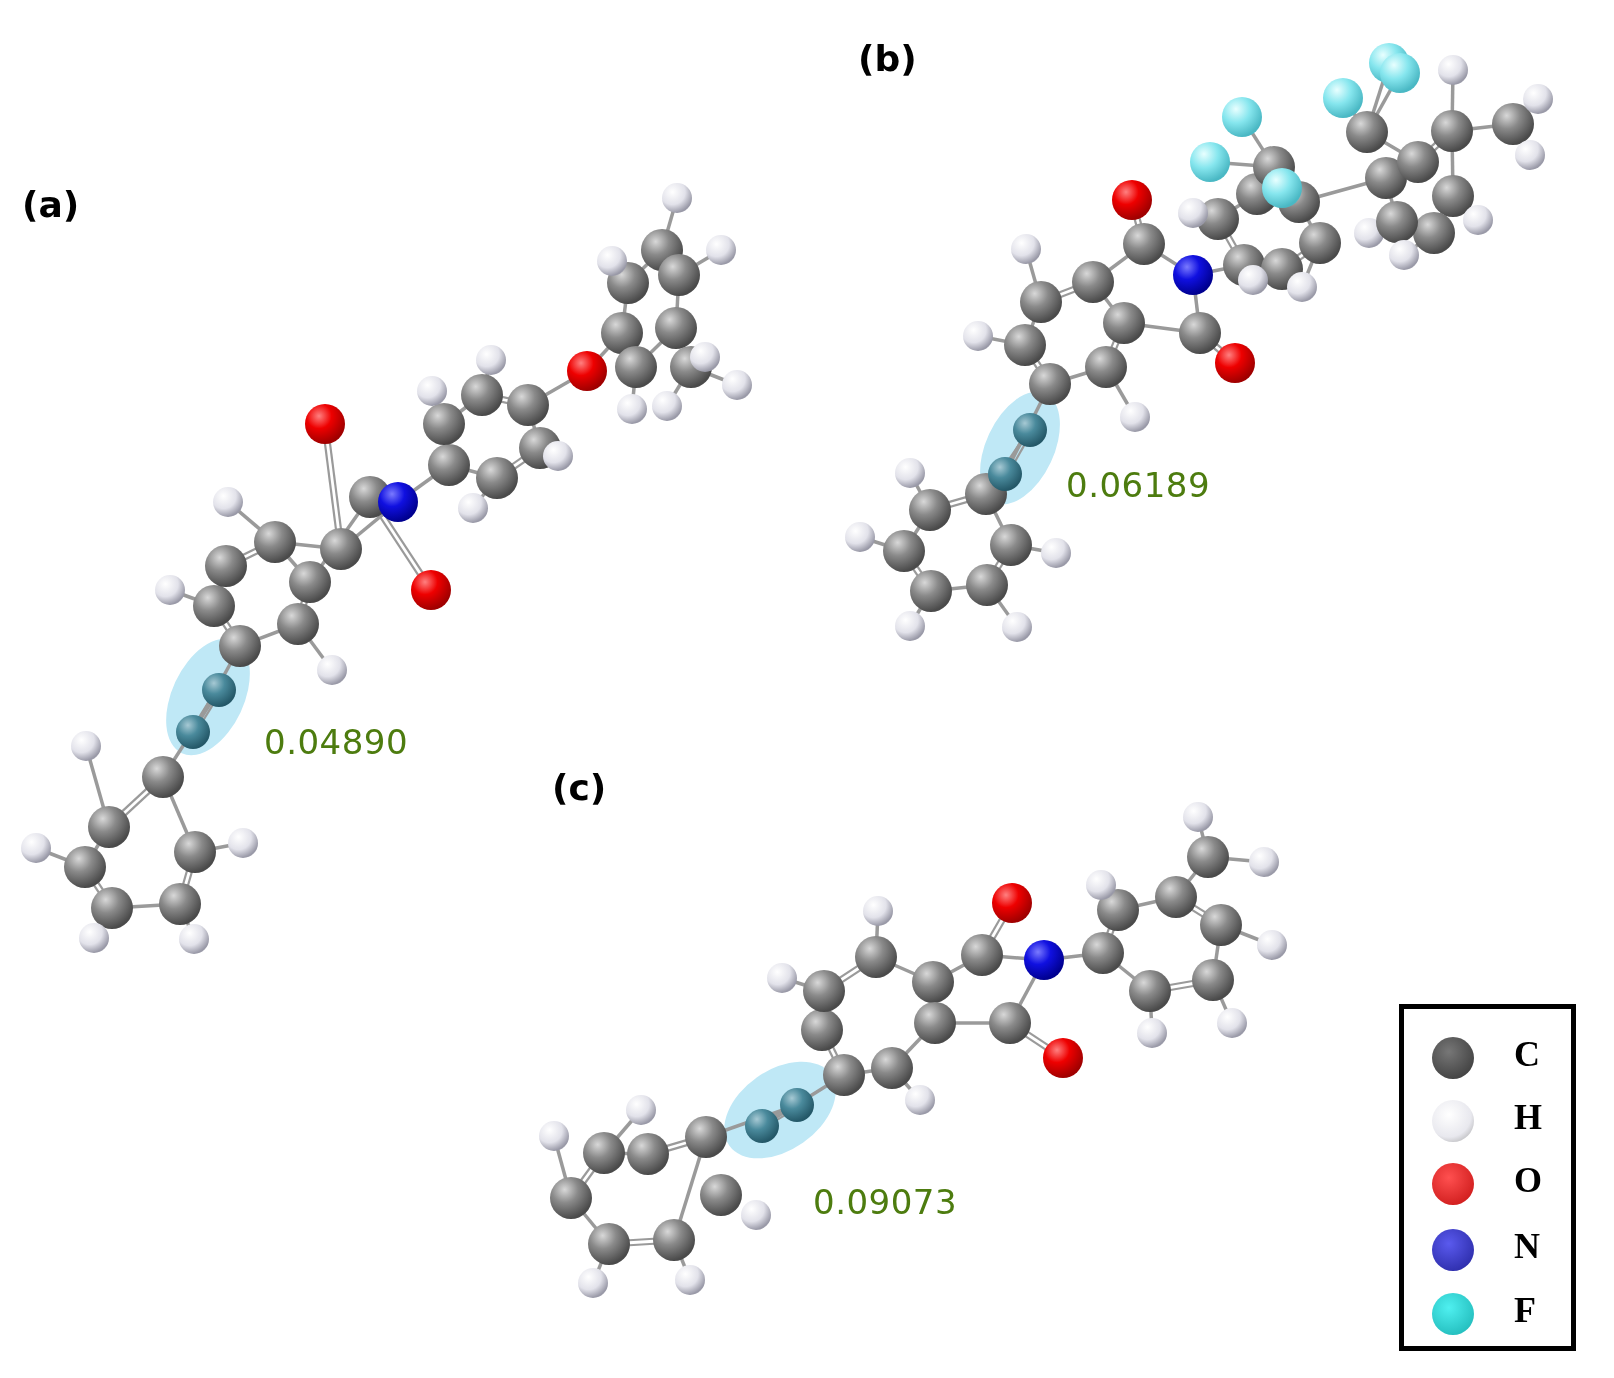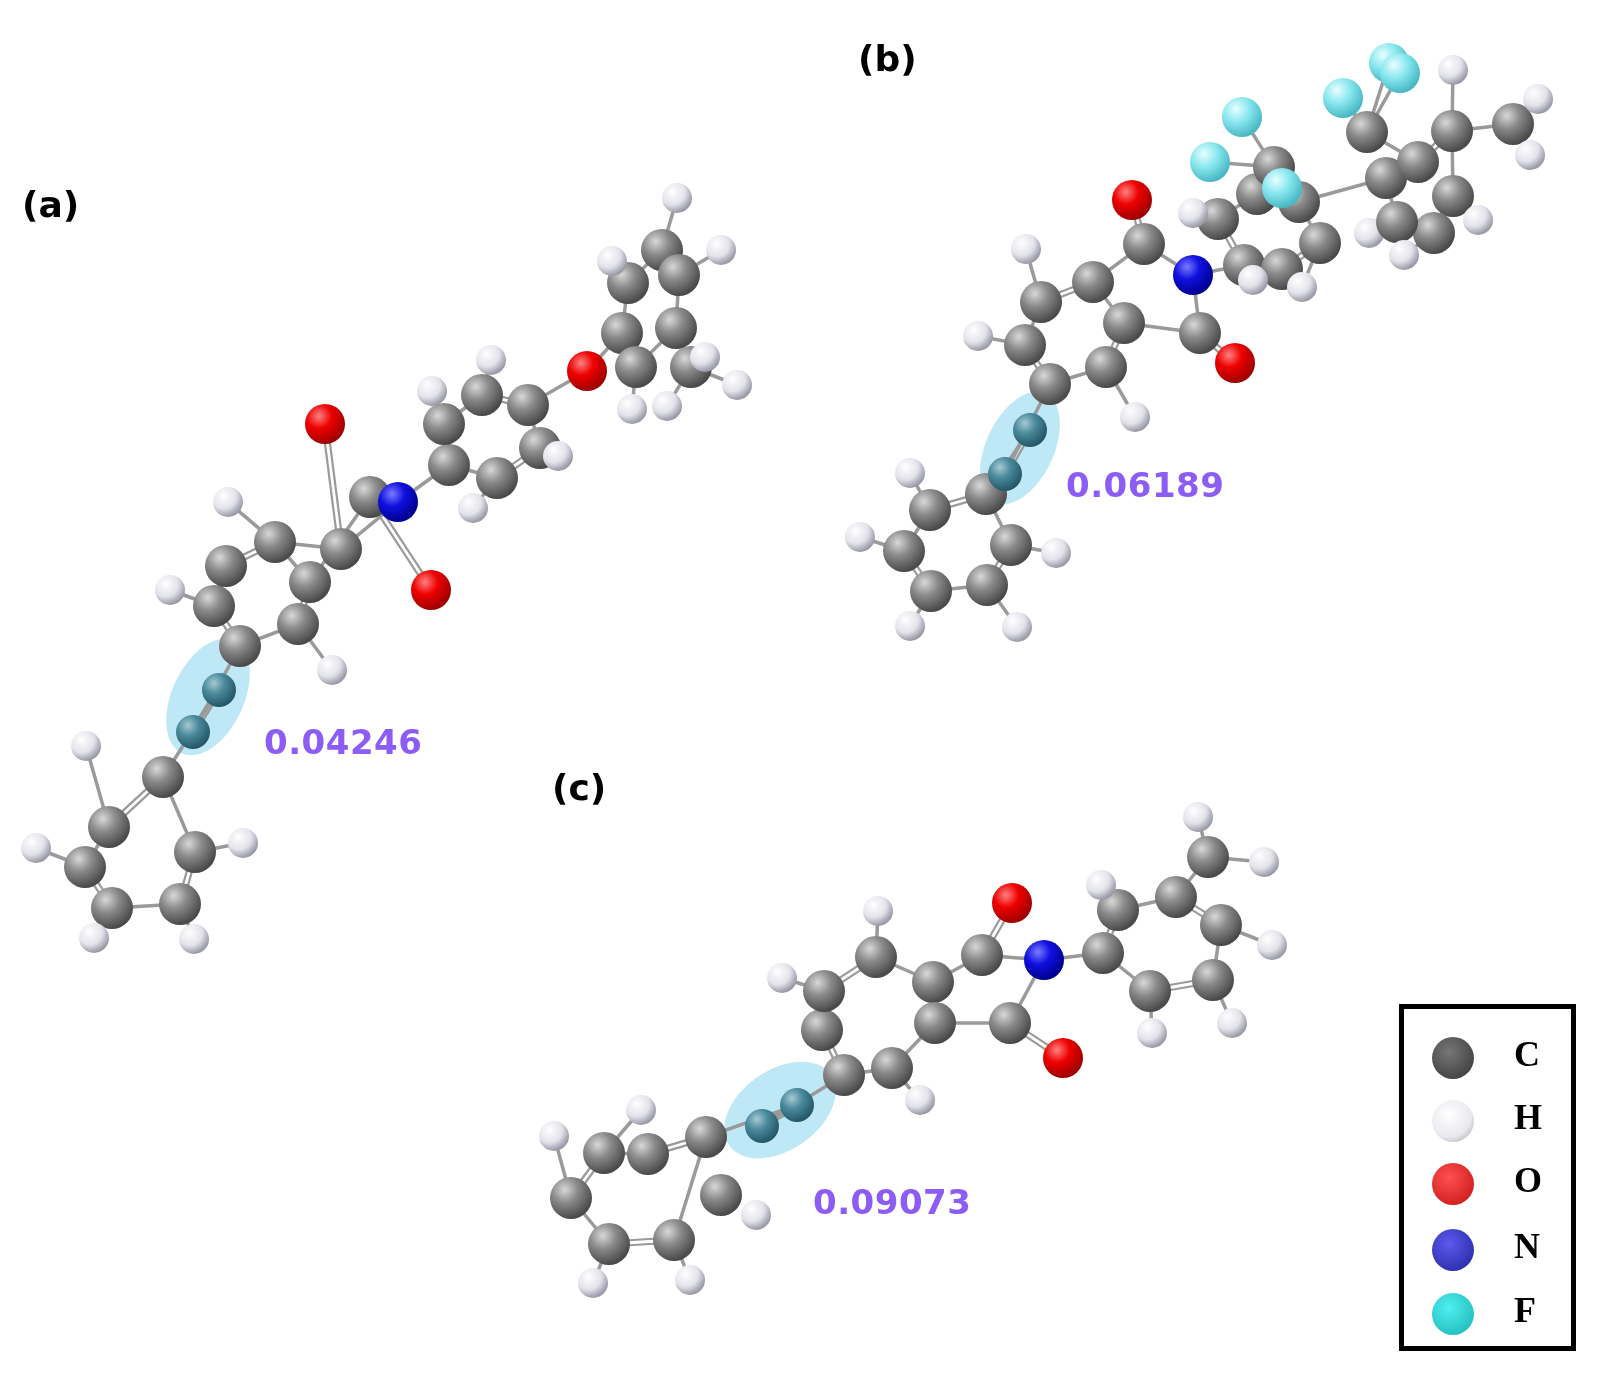--- a/index.html
+++ b/index.html
@@ -2,21 +2,21 @@
 <html><head>
 <meta charset="utf-8">
 <style>
   html, body { margin:0; padding:0; background:#ffffff; }
   body { width:1614px; height:1378px; position:relative; overflow:hidden;
          font-family:"DejaVu Sans", sans-serif; }
   #stage { position:absolute; left:0; top:0; width:1614px; height:1378px; }
   .panel-label { position:absolute; font-family:"DejaVu Sans", sans-serif;
                  font-weight:bold; font-size:36px; color:#000; }
   .value-label { position:absolute; font-family:"DejaVu Sans", sans-serif;
-                 font-weight:bold; font-size:34px; color:#8b5cf6; letter-spacing:0.5px; }
+                 font-weight:normal; font-size:34px; color:#4d7c0f; letter-spacing:0.5px; }
   #legend { position:absolute; left:1399px; top:1004px; width:177px; height:347px;
             border:5px solid #000; box-sizing:border-box; background:#fff; }
   .legend-row { position:absolute; left:0; width:100%; height:60px; }
   .legend-ball { position:absolute; left:28px; top:8px; width:42px; height:42px; border-radius:50%; }
   .legend-text { position:absolute; left:110px; top:4px; font-family:"Liberation Serif", serif;
                  font-weight:bold; font-size:36px; color:#000; }
 </style>
 </head>
 <body>
 
@@ -431,21 +431,21 @@
         <circle cx="1208" cy="857" r="21" fill="url(#gC)"></circle>
         <circle cx="1198" cy="817" r="15" fill="url(#gH)"></circle>
         <circle cx="1264" cy="862" r="15" fill="url(#gH)"></circle>
       </g>
   </svg>
 
   <div class="panel-label" style="left:22px;top:184px;">(a)</div>
   <div class="panel-label" style="left:858px;top:38px;">(b)</div>
   <div class="panel-label" style="left:552px;top:767px;">(c)</div>
 
-  <div class="value-label" style="left:264px;top:722px;">0.04246</div>
+  <div class="value-label" style="left:264px;top:722px;">0.04890</div>
   <div class="value-label" style="left:1066px;top:465px;">0.06189</div>
   <div class="value-label" style="left:813px;top:1182px;">0.09073</div>
 
   <div id="legend">
     <div class="legend-row" style="top:20px;">
       <div class="legend-ball" style="background:radial-gradient(circle at 40% 35%, #777, #333);"></div>
       <div class="legend-text">C</div>
     </div>
     <div class="legend-row" style="top:83px;">
       <div class="legend-ball" style="background:radial-gradient(circle at 40% 35%, #fff, #e8e8ee 60%, #999);"></div>

